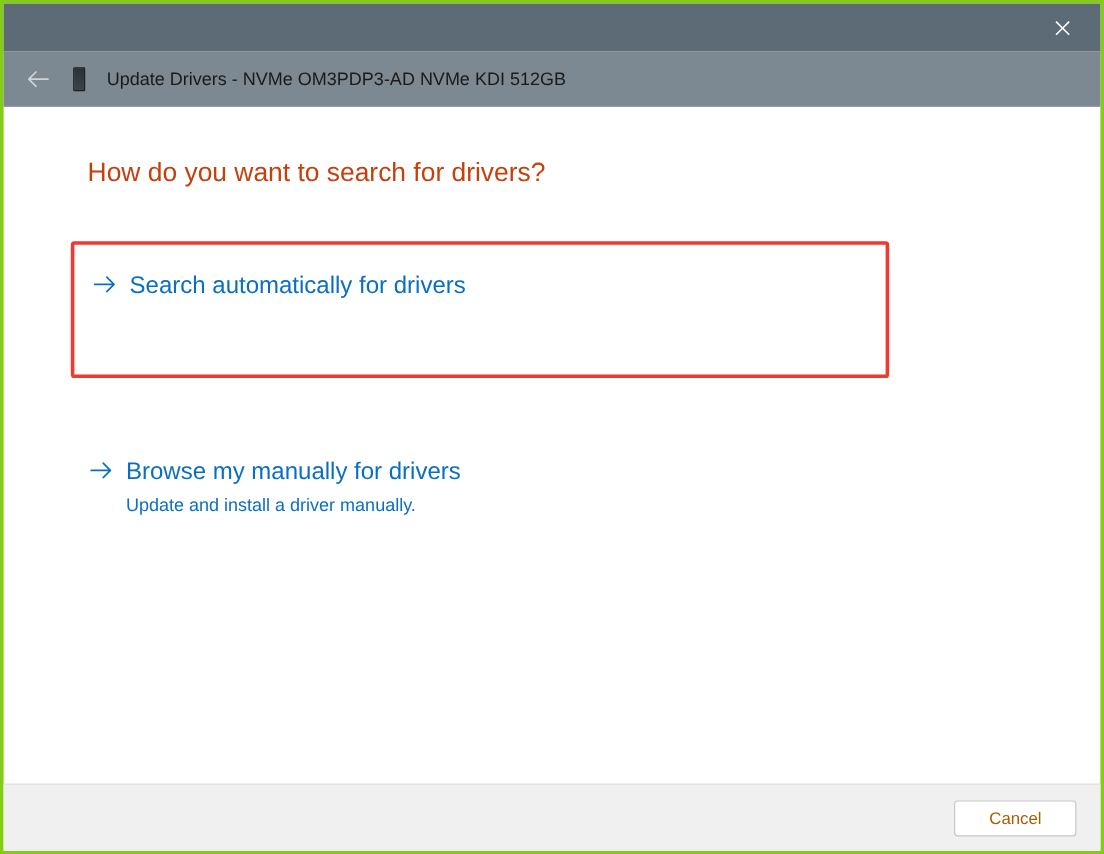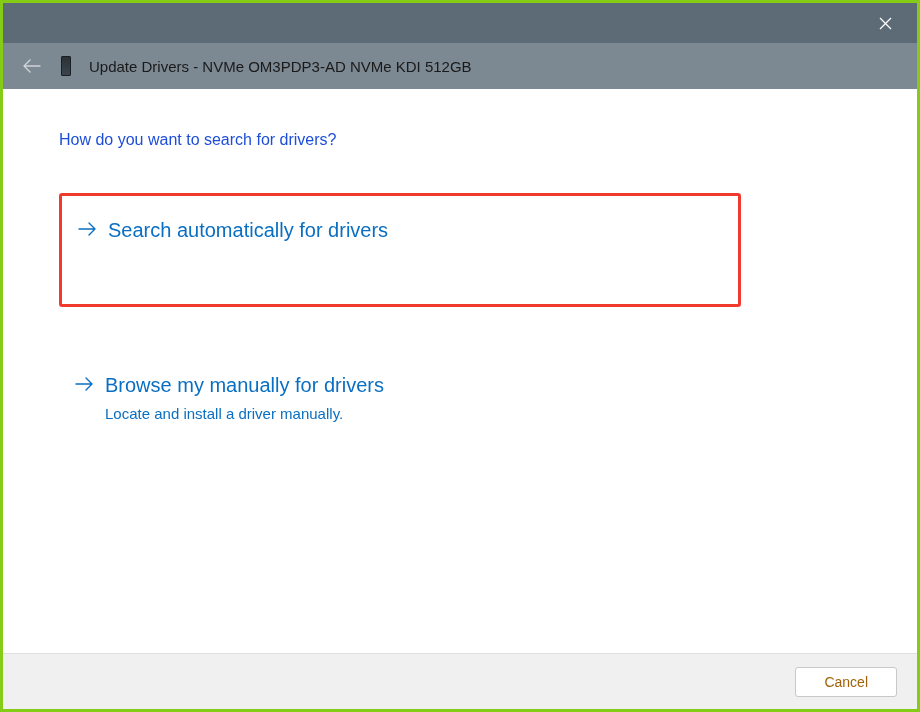--- a/index.html
+++ b/index.html
@@ -69,24 +69,25 @@
       color: #1a1a1a;
       font-size: 15px;
       font-weight: 400;
     }
     .content-area {
       flex: 1;
       padding: 42px 56px 0 56px;
       position: relative;
     }
     .heading {
-      color: #1d4ed8;
-      font-size: 16px;
+      color: #c2410c;
+      font-size: 22px;
       font-weight: 400;
       margin-bottom: 44px;
+      margin-left: 14px;
     }
     .option-block {
       padding: 20px 28px 28px 16px;
       margin-bottom: 44px;
       cursor: pointer;
       width: 682px;
     }
     .option-block.highlighted {
       border: 3px solid #ef3a2d;
       border-radius: 3px;
@@ -183,21 +184,21 @@
 
     <div class="option-block">
       <div class="option-row">
         <div class="arrow-icon">
           <svg width="18" height="14" viewBox="0 0 18 14">
             <path d="M11 1 L17 7 L11 13 M1 7 L17 7" stroke="#0a6fc2" stroke-width="1.4" fill="none" stroke-linecap="round" stroke-linejoin="round"></path>
           </svg>
         </div>
         <div class="option-body">
           <div class="option-title">Browse my manually for drivers</div>
-          <div class="option-desc">Locate and install a driver manually.</div>
+          <div class="option-desc">Update and install a driver manually.</div>
         </div>
       </div>
     </div>
   </div>
 
   <div class="footer-bar">
     <button class="cancel-btn">Cancel</button>
   </div>
 
 </div>

